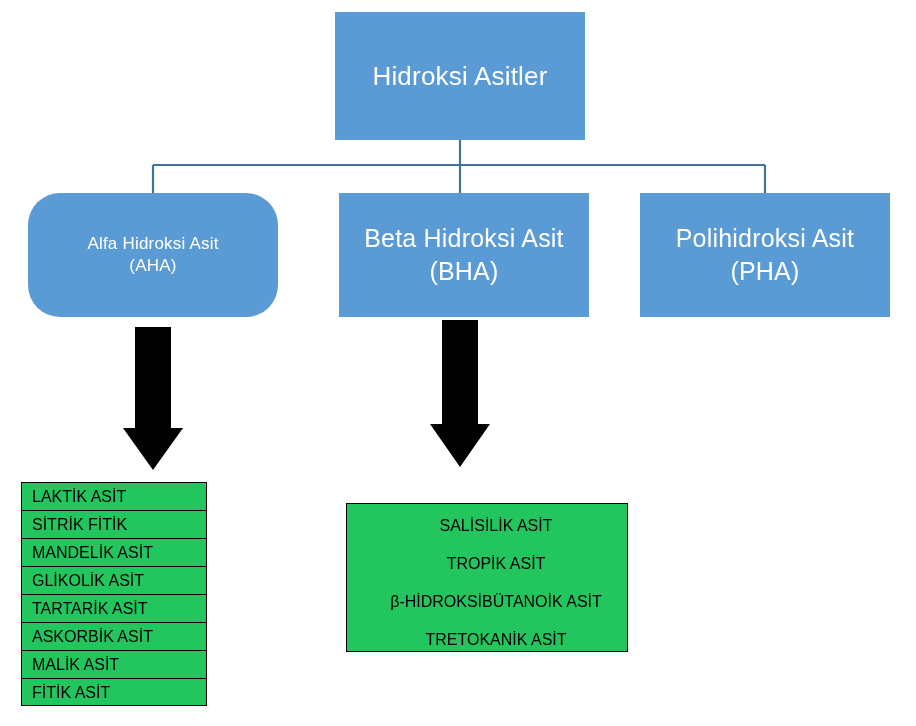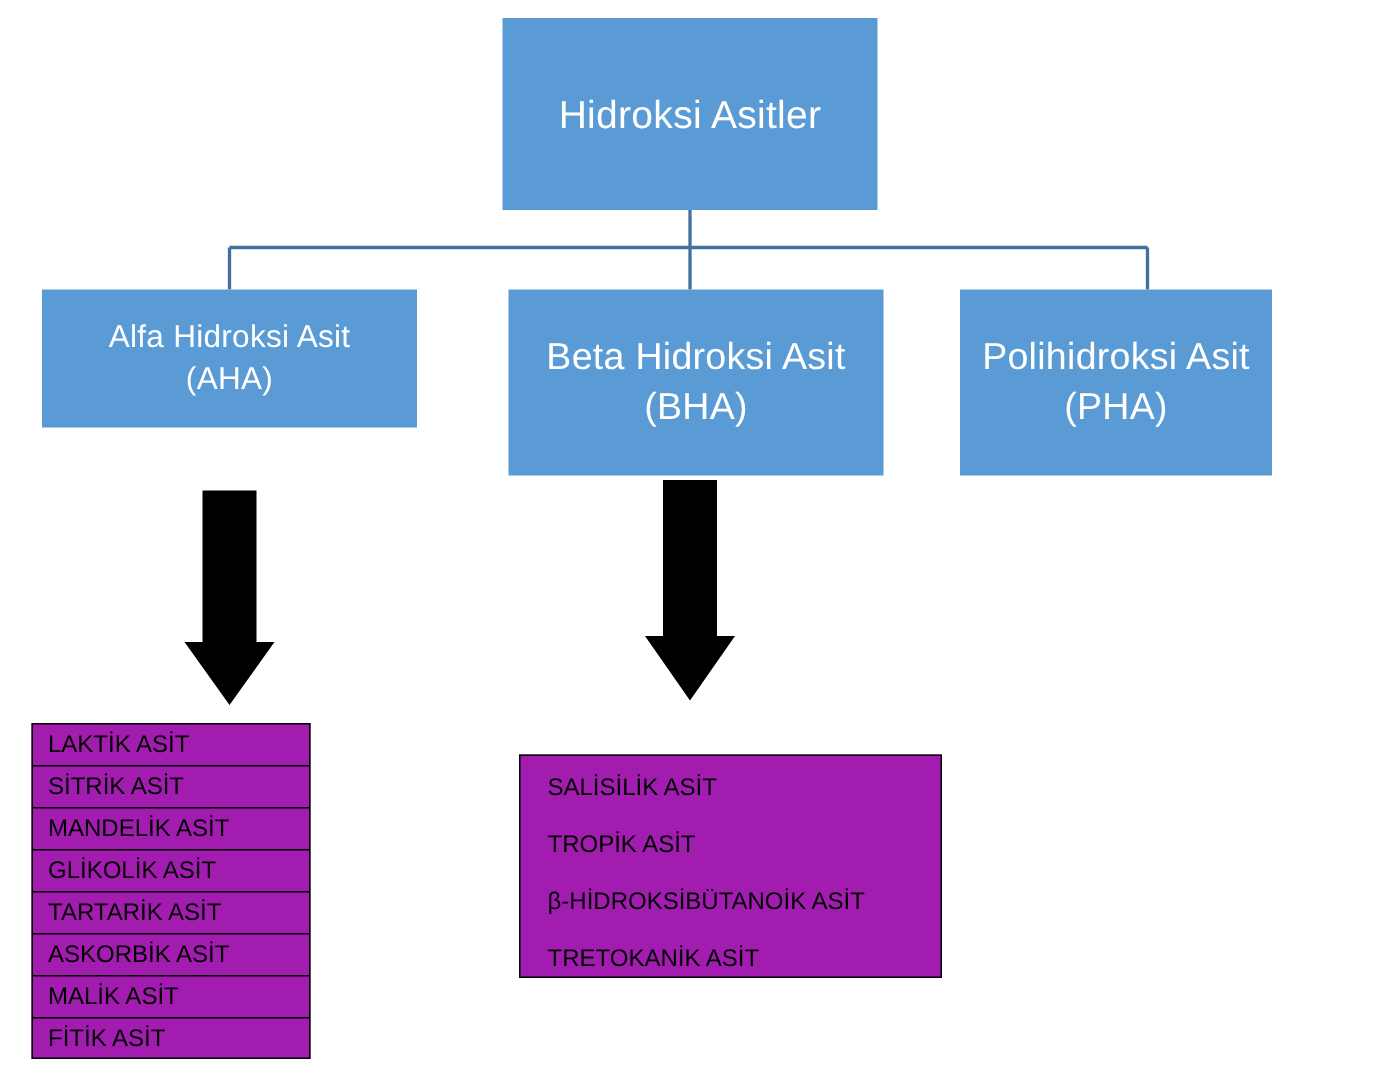--- a/index.html
+++ b/index.html
@@ -48,54 +48,56 @@
     top: 12px;
     width: 250px;
     height: 128px;
     font-size: 26px;
   }
 
   #node-aha {
     left: 28px;
     top: 193px;
     width: 250px;
-    height: 92px;
-    font-size: 21px;
+    height: 124px;
+    font-size: 17px;
+    border-radius: 32px;
   }
   #node-bha {
     left: 339px;
     top: 193px;
     width: 250px;
     height: 124px;
     font-size: 25px;
   }
   #node-pha {
     left: 640px;
     top: 193px;
-    width: 208px;
+    width: 250px;
     height: 124px;
     font-size: 25px;
   }
 
   
   #connectors {
     position: absolute;
     left: 0;
     top: 0;
     width: 916px;
     height: 726px;
     pointer-events: none;
   }
 
   
   .list-box {
     position: absolute;
     box-sizing: border-box;
     border: 1.5px solid #000000;
-    background: #a21caf;
+    background: #22c55e;
+    text-align: center;
   }
 
   #list-aha {
     left: 21px;
     top: 482px;
     width: 186px;
     height: 224px;
   }
   #list-aha .row {
     box-sizing: border-box;
@@ -162,21 +164,21 @@
     <span class="line">(BHA)</span>
   </div>
 
   <div class="node" id="node-pha">
     <span class="line">Polihidroksi Asit</span>
     <span class="line">(PHA)</span>
   </div>
 
   <div class="list-box" id="list-aha">
     <div class="row">LAKTİK ASİT</div>
-    <div class="row">SİTRİK ASİT</div>
+    <div class="row">SİTRİK FİTİK</div>
     <div class="row">MANDELİK ASİT</div>
     <div class="row">GLİKOLİK ASİT</div>
     <div class="row">TARTARİK ASİT</div>
     <div class="row">ASKORBİK ASİT</div>
     <div class="row">MALİK ASİT</div>
     <div class="row">FİTİK ASİT</div>
   </div>
 
   <div class="list-box" id="list-bha">
     <div class="row">SALİSİLİK ASİT</div>

